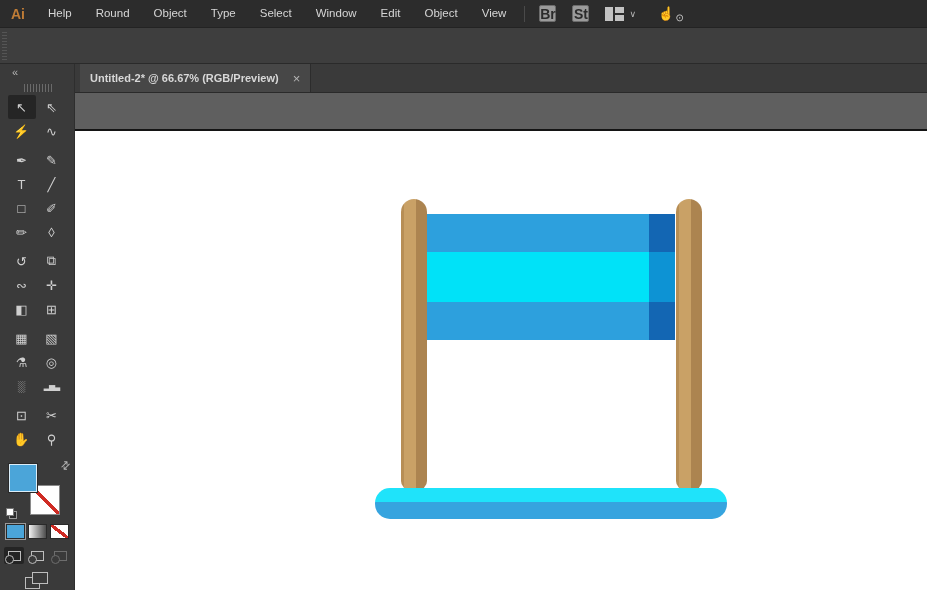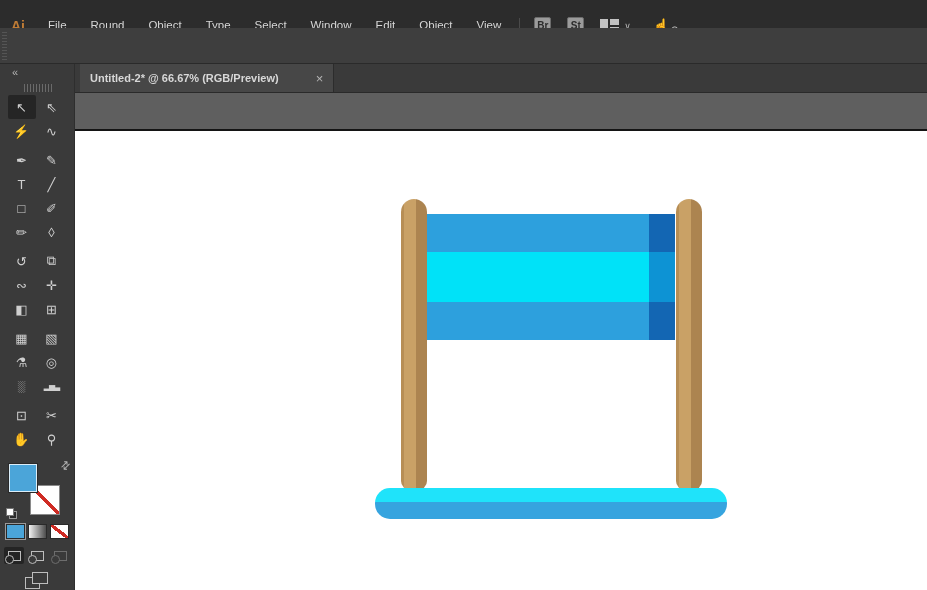--- a/index.html
+++ b/index.html
@@ -1,28 +1,28 @@
 <!DOCTYPE html>
 <html><head>
 <meta charset="utf-8">
 <style>
   * { margin:0; padding:0; box-sizing:border-box; }
   body { font-family:"Liberation Sans", sans-serif; background:#1f1f1f; }
   .app { position:relative; width:927px; height:590px; overflow:hidden; background:#2c2c2c; }
 
   
-  .menubar { position:absolute; left:0; top:12px; width:927px; height:28px;
+  .menubar { position:absolute; left:0; top:0; width:927px; height:28px;
     background:#2c2c2c; display:flex; align-items:center; border-bottom:1px solid #232323; }
   .ai-logo { width:36px; text-align:center; font-weight:bold; font-size:14px; color:#bf7c36; }
   .menu-items { display:flex; align-items:center; height:100%; }
   .menu-item { padding:0 12px; font-size:11.5px; color:#d6d6d6; line-height:27px; cursor:default; }
   .menu-divider { width:1px; height:16px; background:#4a4a4a; margin:0 10px 0 6px; }
   .mb-right { display:flex; align-items:center; gap:16px; margin-left:4px; }
   .app-chip { width:17px; height:17px; background:#9b9b9b; border:1px solid #6c6c6c; border-radius:2px;
-    color:#2b2b2b; font-weight:bold; font-size:10px; display:flex; align-items:center; justify-content:center; }
+    color:#2b2b2b; font-weight:bold; font-size:14px; display:flex; align-items:center; justify-content:center; }
   .ws-switcher { display:flex; align-items:center; gap:5px; }
   .ws-icon { position:relative; width:19px; height:14px; }
   .ws-icon .colL { position:absolute; left:0; top:0; width:8px; height:14px; background:#c3c3c3; }
   .ws-icon .rowT { position:absolute; left:10px; top:0; width:9px; height:6px; background:#c3c3c3; }
   .ws-icon .rowB { position:absolute; left:10px; top:8px; width:9px; height:6px; background:#c3c3c3; }
   .chev { color:#b9b9b9; font-size:9px; }
   .touch-icon { position:relative; font-size:13px; color:#a9a9a9; margin-left:6px; width:26px; }
   .touch-icon .pwr { position:absolute; right:0; bottom:-2px; font-size:10px; color:#c9c9c9; }
 
   
@@ -59,21 +59,21 @@
   .cb-btn { position:absolute; top:37px; height:21px; border:1px solid #8a8a8a; border-radius:3px;
     background:transparent; color:#dadada; font-size:10.5px; font-family:inherit; padding:0 10px; }
   .cb-cut { position:absolute; top:37px; left:918px; width:12px; height:21px;
     border:1px solid #8a8a8a; border-radius:3px; color:#bbb; font-size:9px; overflow:hidden;
     display:flex; align-items:center; justify-content:center; }
 
   
   .tabbar { position:absolute; left:75px; top:64px; width:852px; height:29px; background:#3a3a3a;
     border-bottom:1px solid #2a2a2a; display:flex; align-items:stretch; }
   .doc-tab { margin-left:5px; background:#474747; border-right:1px solid #2c2c2c;
-    display:flex; align-items:center; padding:0 10px;gap:23px; }
+    display:flex; align-items:center; padding:0 10px; }
   .doc-tab .title { font-size:11px; color:#d8d8d8; font-weight:bold; }
   .doc-tab .close { margin-left:14px; color:#b5b5b5; font-size:13px; line-height:1; }
 
   
   .toolbar { position:absolute; left:0; top:64px; width:75px; height:526px; background:#3a3a3a;
     border-right:1px solid #2e2e2e; }
   .tb-collapse { position:absolute; left:12px; top:2px; color:#b5b5b5; font-size:11px; }
   .tb-grip { position:absolute; left:24px; top:20px; width:28px; height:8px;
     background:repeating-linear-gradient(90deg,#6a6a6a 0 1px,transparent 1px 3px); }
   .tool-grid { position:absolute; left:0; top:31px; width:75px; }
@@ -136,21 +136,21 @@
     background:linear-gradient(180deg, var(--base-top) 0 46%, var(--base-bottom) 46% 100%); }
 </style>
 </head>
 <body>
 
 <div class="app" style="--fill-color: #4ba5d9; --stripe-blue: #2da0dd; --stripe-cyan: #00e2f8; --edge-dark: #1366b3; --edge-mid: #0d93d4; --post-light: #c9a166; --post-dark: #ac8450; --post-edge: #b78e55; --base-top: #1fe3fa; --base-bottom: #36a4df;">
 
   <div class="menubar">
     <div class="ai-logo">Ai</div>
     <nav class="menu-items">
-        <span class="menu-item">File</span>
+        <span class="menu-item">Help</span>
         <span class="menu-item">Round</span>
         <span class="menu-item">Object</span>
         <span class="menu-item">Type</span>
         <span class="menu-item">Select</span>
         <span class="menu-item">Window</span>
         <span class="menu-item">Edit</span>
         <span class="menu-item">Object</span>
         <span class="menu-item">View</span>
       </nav>
     <div class="menu-divider"></div>

